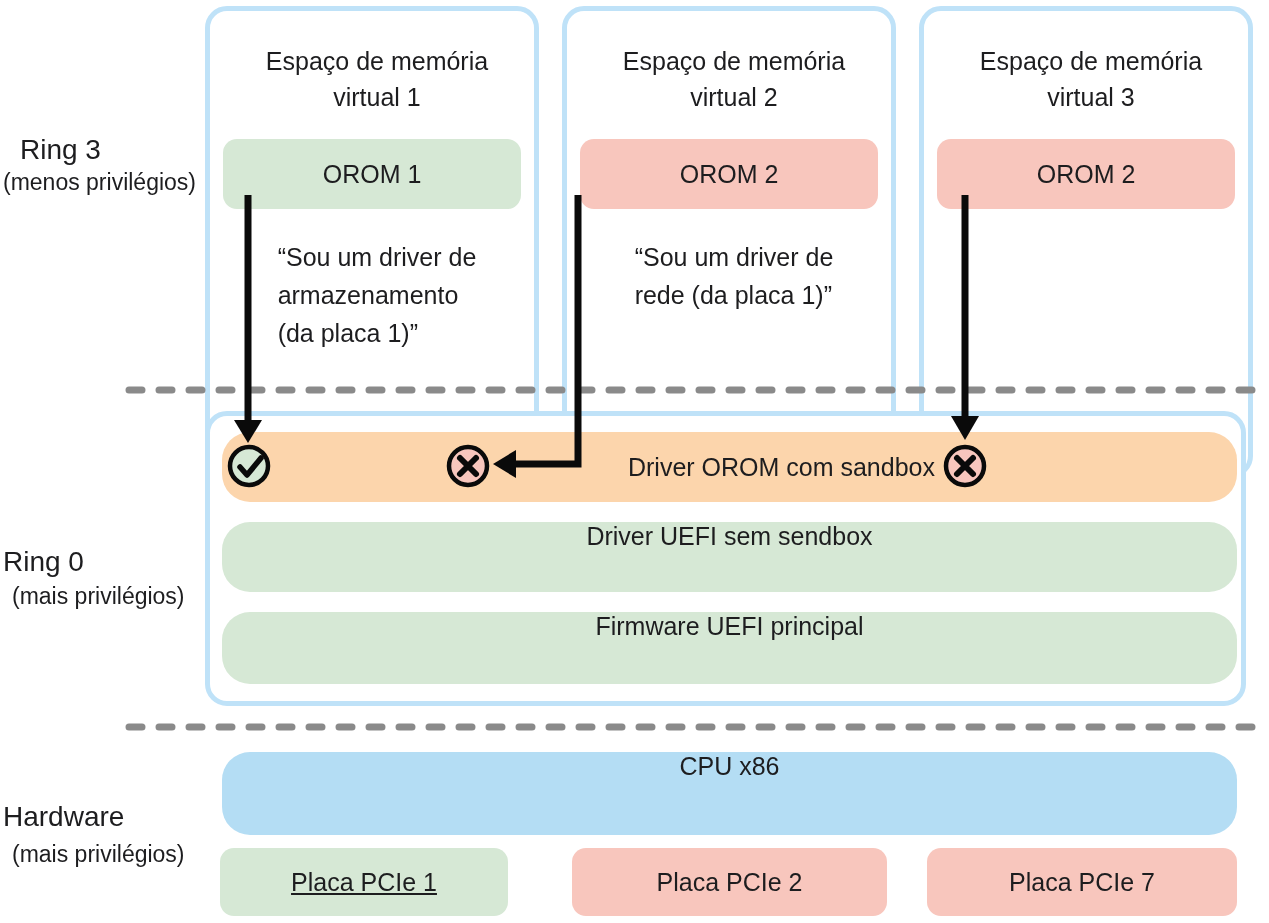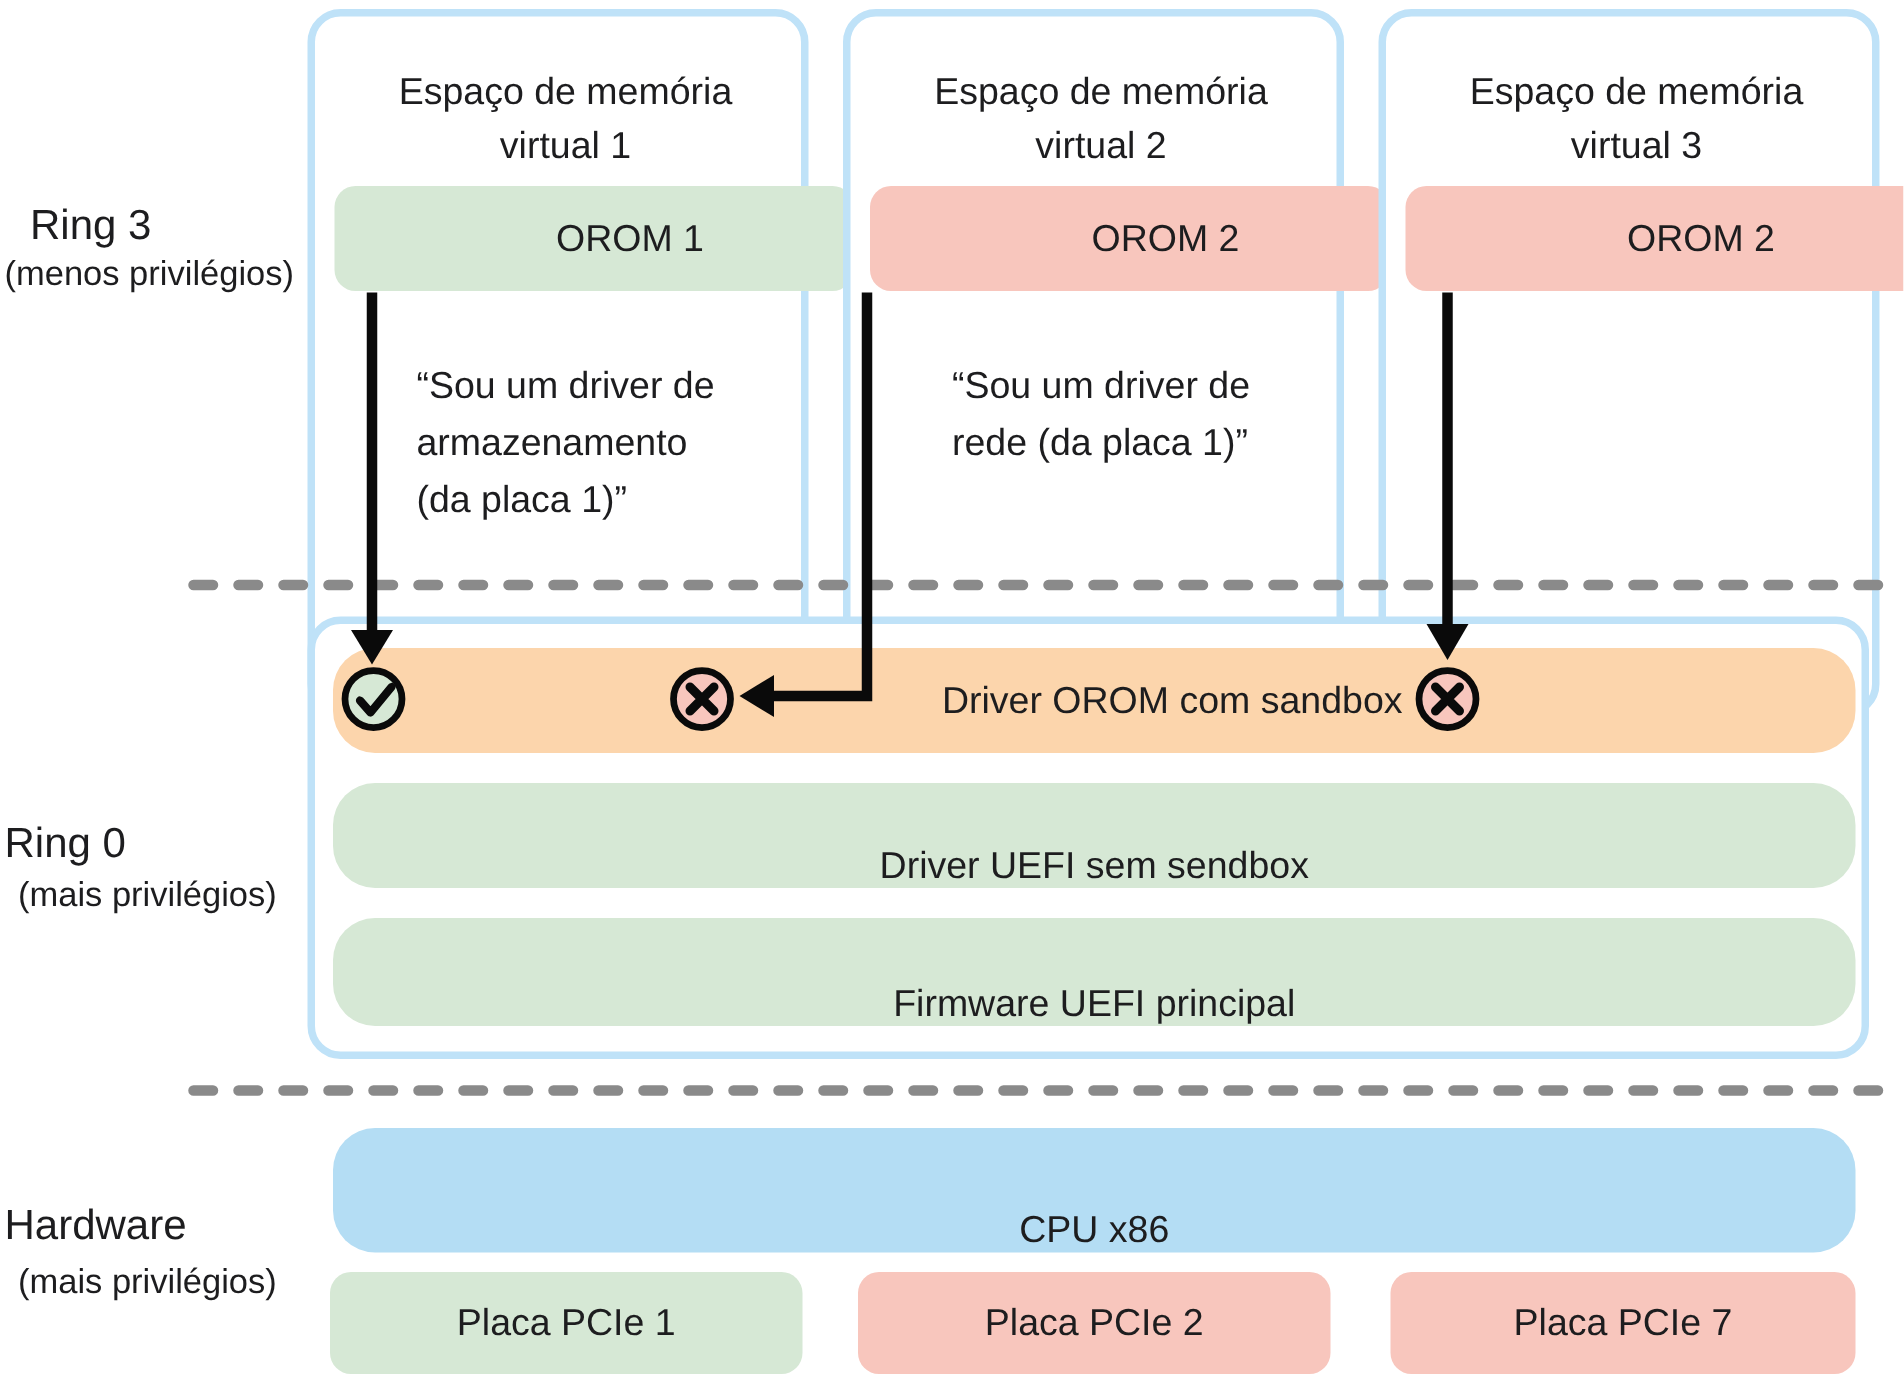--- a/index.html
+++ b/index.html
@@ -14,41 +14,41 @@
   
   .vm-card{
     position:absolute;top:6px;width:334px;height:472px;
     background:#fff;border:5px solid #bfe2f8;border-radius:22px;box-sizing:border-box;
   }
   .vm-title{
     position:absolute;top:32px;width:334px;text-align:center;
     font-size:25px;line-height:36px;white-space:pre-line;
   }
   .orom-box{
-    position:absolute;top:113px;width:298px;height:70px;border-radius:14px;
-    display:flex;align-items:center;justify-content:center;font-size:25px;padding-left:48px;
+    position:absolute;top:128px;width:298px;height:70px;border-radius:14px;
+    display:flex;align-items:center;justify-content:center;font-size:25px;
   }
   .claim-wrap{
     position:absolute;top:227px;width:334px;display:flex;justify-content:center;
   }
   .claim{
     font-size:25px;line-height:38px;white-space:pre-line;text-align:left;
   }
   .green{background:#d6e8d5;}
   .pink{background:#f8c6bd;}
   .orange{background:#fcd5ac;}
   .blue{background:#b4ddf4;}
   
   .ring0-frame{
     position:absolute;left:205px;top:411px;width:1041px;height:295px;
     background:#fff;border:5px solid #bfe2f8;border-radius:22px;box-sizing:border-box;
   }
   .wide-bar{
     position:absolute;left:222px;width:1015px;border-radius:28px;
-    display:flex;align-items:flex-end;justify-content:center;font-size:25px;
+    display:flex;align-items:flex-start;justify-content:center;font-size:25px;
   }
   .sandbox-label{
     position:absolute;left:222px;top:432px;width:713px;height:70px;
     display:flex;align-items:center;justify-content:flex-end;font-size:25px;
   }
   .pcie-card{
     position:absolute;top:848px;height:68px;border-radius:14px;
     display:flex;align-items:center;justify-content:center;font-size:25px;
   }
   svg.overlay{position:absolute;left:0;top:0;pointer-events:none;}
@@ -110,21 +110,21 @@
   </div>
 
   <div class="wide-bar green" style="top:612px;height:72px;">
     <span>Firmware UEFI principal</span>
   </div>
 
   <div class="wide-bar blue" style="top:752px;height:83px;">
     <span>CPU x86</span>
   </div>
 
-  <div class="pcie-card green" style="left:220px;width:315px;">
+  <div class="pcie-card green" style="left:220px;width:288px;text-decoration:underline;">
     <span>Placa PCIe 1</span>
   </div>
   <div class="pcie-card pink" style="left:572px;width:315px;">
     <span>Placa PCIe 2</span>
   </div>
   <div class="pcie-card pink" style="left:927px;width:310px;">
     <span>Placa PCIe 7</span>
   </div>
 
   <svg class="overlay" width="1269" height="923" viewBox="0 0 1269 923">

